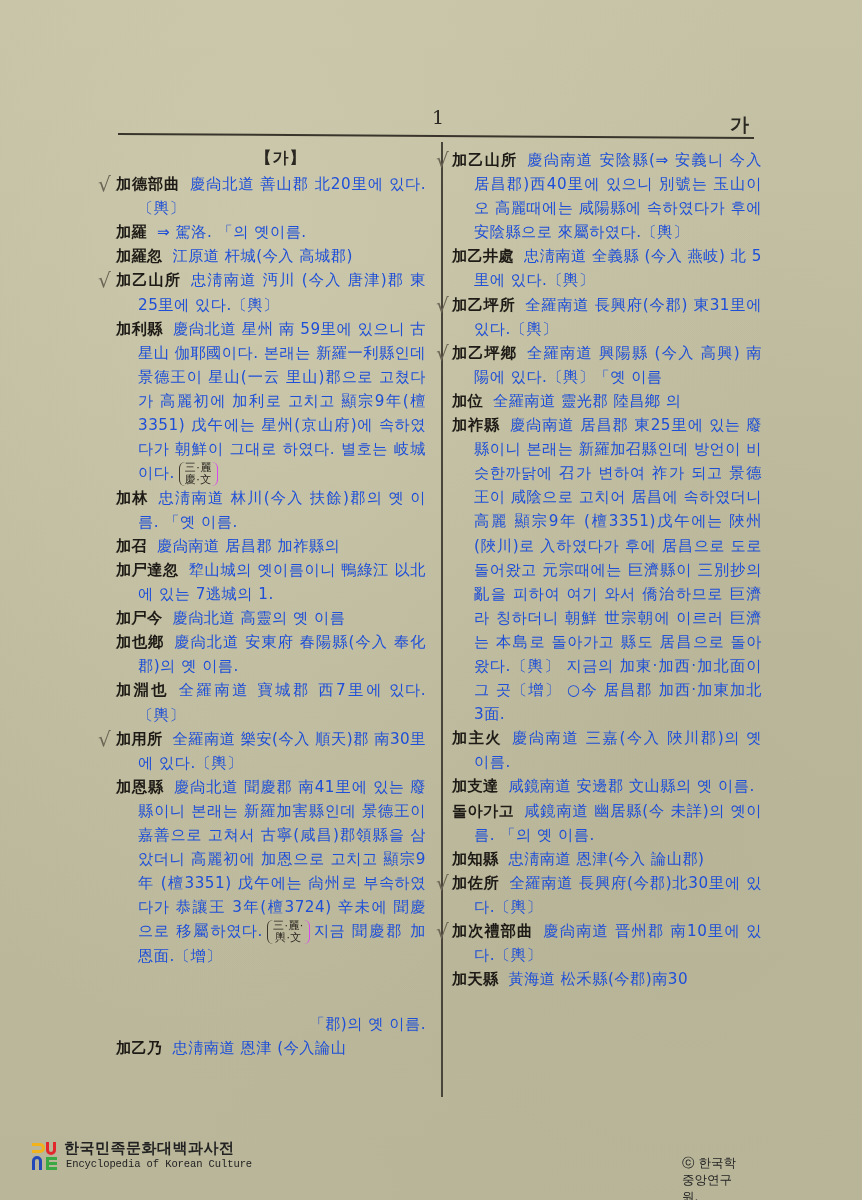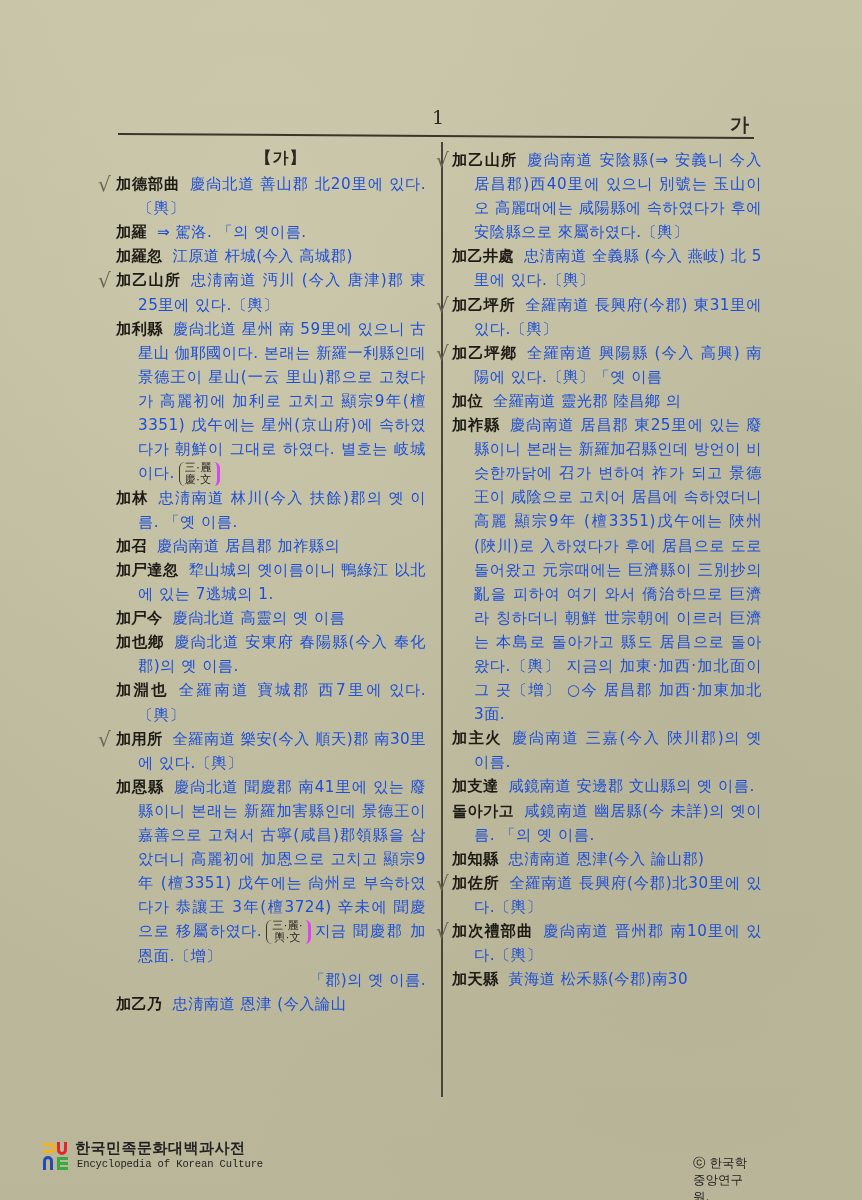--- a/index.html
+++ b/index.html
@@ -34,33 +34,33 @@
   .col { position: absolute; font-size: 15.2px; line-height: 24.1px; letter-spacing: 0.5px; }
   .col-left { left: 116px; top: 146px; width: 310px; }
   .col-right { left: 452px; top: 148px; width: 310px; }
   .section-heading {
     text-align: center; font-weight: bold; font-size: 16px; letter-spacing: 1px;
     margin-bottom: 2px; padding-left: 20px;
   }
   .entry { position: relative; padding-left: 22px; text-indent: -22px; text-align: justify; }
   .headword { font-weight: bold; letter-spacing: 0.3px; margin-right: 10px; color: #1e1b16; }
   .body-text { color: #1d4ed8; }
-  .right-aligned { text-align: right; padding-left: 0; text-indent: 0; }
+  .right-aligned { text-align: right; padding-left: 0; text-indent: 0; margin-top: 44px; }
   .check-mark {
     position: absolute; left: -18px; top: 0px; font-size: 20px; color: #6b6555;
     font-style: italic; text-indent: 0; line-height: 24px; font-family: "DejaVu Serif", serif;
   }
   .col-right .check-mark { left: -16px; }
   .small-stack {
     display: inline-block; vertical-align: middle; font-size: 11px; line-height: 12px;
-    text-indent: 0; border-left: 1px solid #3b362d; border-right: 3px solid #d946ef;
+    text-indent: 0; border-left: 1px solid #3b362d; border-right: 1px solid #d946ef;
     border-radius: 6px; padding: 0 5px; margin: 0 4px; text-align: center;
   }
   .footer {
-    position: absolute; left: 11px; top: 1130px; width: 738px; height: 50px;
+    position: absolute; left: 0; top: 1130px; width: 738px; height: 50px;
   }
   .logo { position: absolute; left: 30px; top: 10px; width: 30px; height: 32px; }
   .logo-title {
     position: absolute; left: 64px; top: 9px; font-size: 15px; font-weight: bold;
     color: #222; letter-spacing: 0.5px;
   }
   .logo-subtitle {
     position: absolute; left: 66px; top: 28px; font-size: 10.5px; color: #222;
     font-family: Liberation Mono, monospace; letter-spacing: -0.1px;
   }

